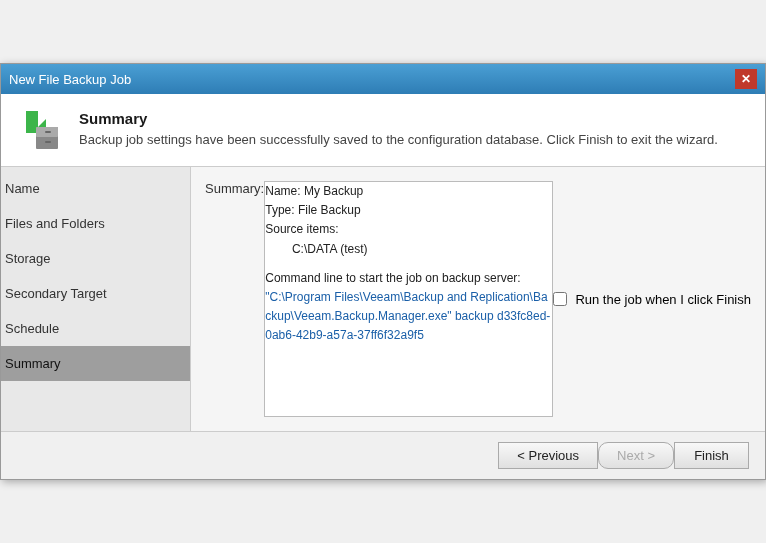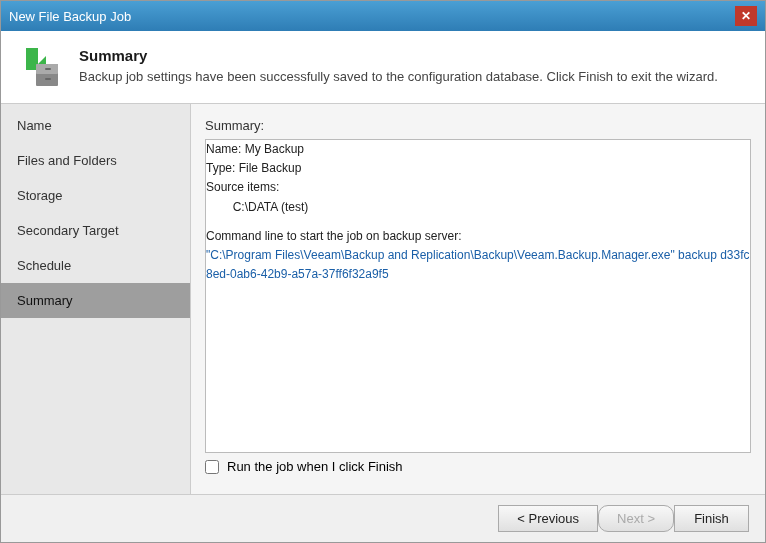--- a/index.html
+++ b/index.html
@@ -10,21 +10,21 @@
       display: flex;
       align-items: center;
       justify-content: center;
       width: 766px;
       height: 543px;
       overflow: hidden;
     }
 
     .window {
       width: 766px;
-      height: 543px;
+      height: 417px;
       background: #f0f0f0;
       border: 1px solid #999;
       display: flex;
       flex-direction: column;
       box-shadow: 2px 2px 8px rgba(0,0,0,0.3);
     }
 
     .title-bar {
       background: linear-gradient(to bottom, #4a9fd4, #2e7db5);
       color: white;
@@ -100,38 +100,38 @@
 
     .sidebar {
       width: 190px;
       background: #e8e8e8;
       border-right: 1px solid #ccc;
       flex-shrink: 0;
       padding-top: 4px;
     }
 
     .sidebar-item {
-      padding: 10px 16px;
+      padding: 10px 4px;
       cursor: pointer;
       color: #333;
       font-size: 13px;
     }
 
     .sidebar-item.active {
       background: #9e9e9e;
       color: #111;
       font-weight: normal;
     }
 
     .content-area {
       flex: 1;
       background: #f5f5f5;
       padding: 14px;
       display: flex;
-      flex-direction: column;
+      flex-direction: row;
       overflow: hidden;
     }
 
     .content-label {
       font-size: 13px;
       color: #333;
       margin-bottom: 6px;
     }
 
     .summary-box {

